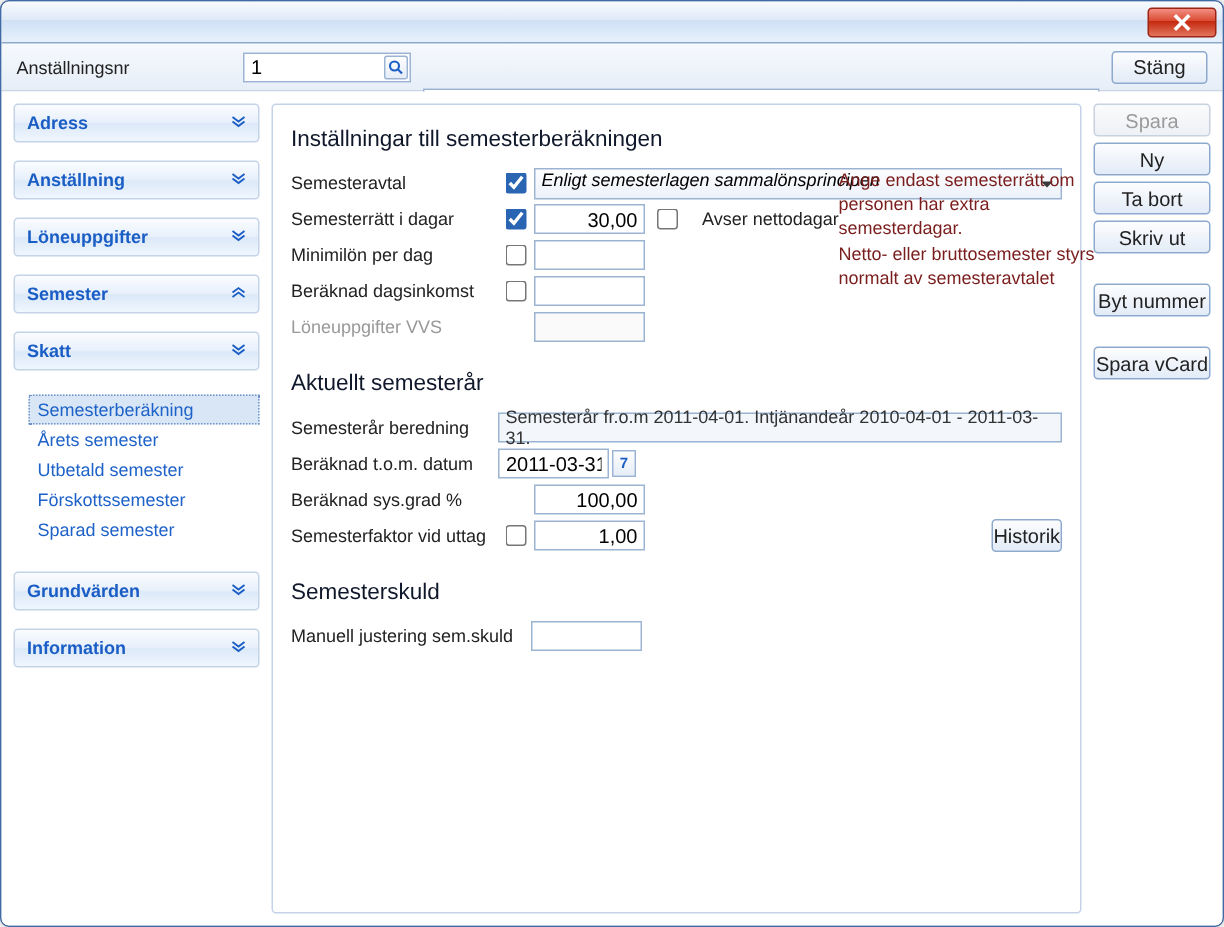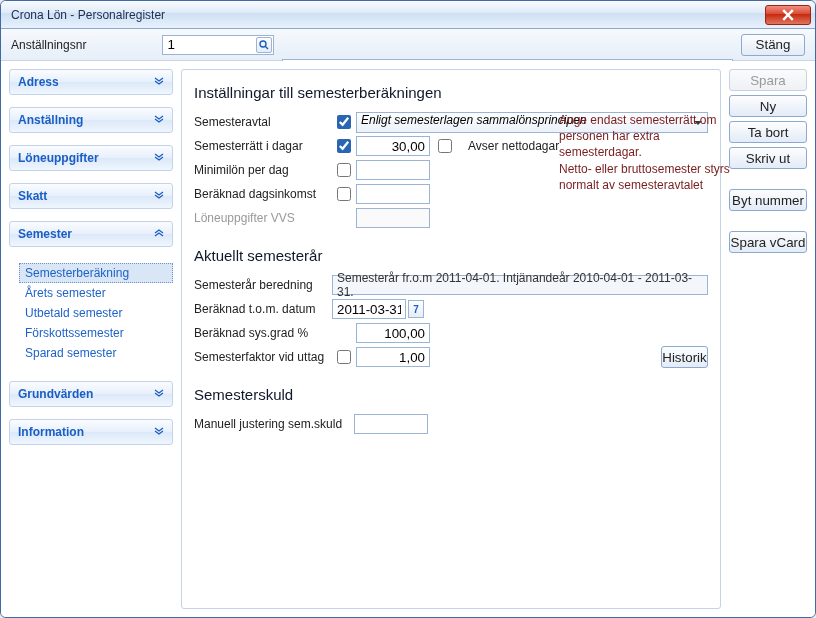--- a/index.html
+++ b/index.html
@@ -105,21 +105,20 @@
   }
   .btn.disabled { color:#9a9a9a; background:linear-gradient(#fafbfc,#eef1f5); border-color:#c7d1df; }
   .rightcol .gap { height:12px; }
 </style>
 </head>
 <body>
 
 <div class="window">
 
   <div class="titlebar">
-    <span class="titlebar-title">Crona Lön - Personalregister</span>
     <div class="titlebar-close">
       <svg viewBox="0 0 10 10">
           <path d="M1 1 L9 9 M9 1 L1 9" stroke="#fff" stroke-width="2" fill="none"></path>
         </svg>
     </div>
   </div>
 
   <div class="topbar">
     <label>Anställningsnr</label>
     <div style="flex-basis:60px"></div>
@@ -151,29 +150,29 @@
               <path d="M1 2 L5 5 L9 2 M1 5 L5 8 L9 5" fill="none" stroke="#1a5ec5" stroke-width="1.2"></path>
             </svg></span>
       </div>
       <div class="acc">
         <span>Löneuppgifter</span>
         <span class="chevrons"><svg viewBox="0 0 10 10">
               <path d="M1 2 L5 5 L9 2 M1 5 L5 8 L9 5" fill="none" stroke="#1a5ec5" stroke-width="1.2"></path>
             </svg></span>
       </div>
       <div class="acc">
+        <span>Semester</span>
+        <span class="chevrons"><svg viewBox="0 0 10 10">
+              <path d="M1 8 L5 5 L9 8 M1 5 L5 2 L9 5" fill="none" stroke="#1a5ec5" stroke-width="1.2"></path>
+            </svg></span>
+      </div>
+      <div class="acc">
         <span>Skatt</span>
         <span class="chevrons"><svg viewBox="0 0 10 10">
               <path d="M1 2 L5 5 L9 2 M1 5 L5 8 L9 5" fill="none" stroke="#1a5ec5" stroke-width="1.2"></path>
-            </svg></span>
-      </div>
-      <div class="acc">
-        <span>Semester</span>
-        <span class="chevrons"><svg viewBox="0 0 10 10">
-              <path d="M1 8 L5 5 L9 8 M1 5 L5 2 L9 5" fill="none" stroke="#1a5ec5" stroke-width="1.2"></path>
             </svg></span>
       </div>
       <div class="subnav">
         <a class="selected">Semesterberäkning</a>
         <a>Årets semester</a>
         <a>Utbetald semester</a>
         <a>Förskottssemester</a>
         <a>Sparad semester</a>
       </div>
       <div class="acc">

